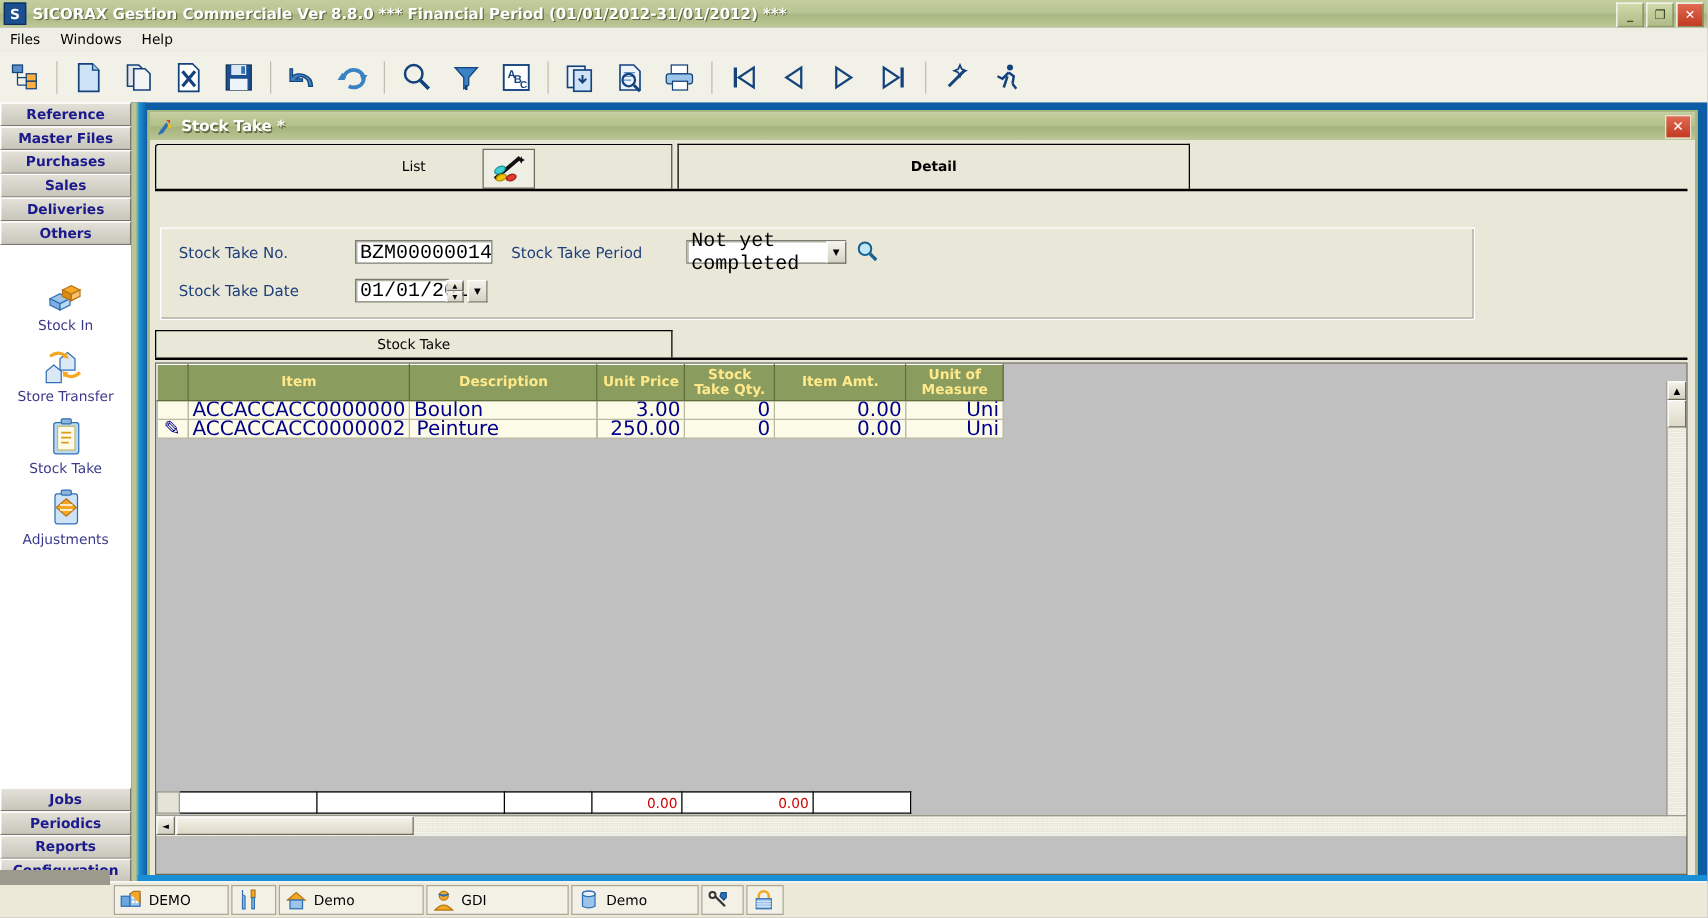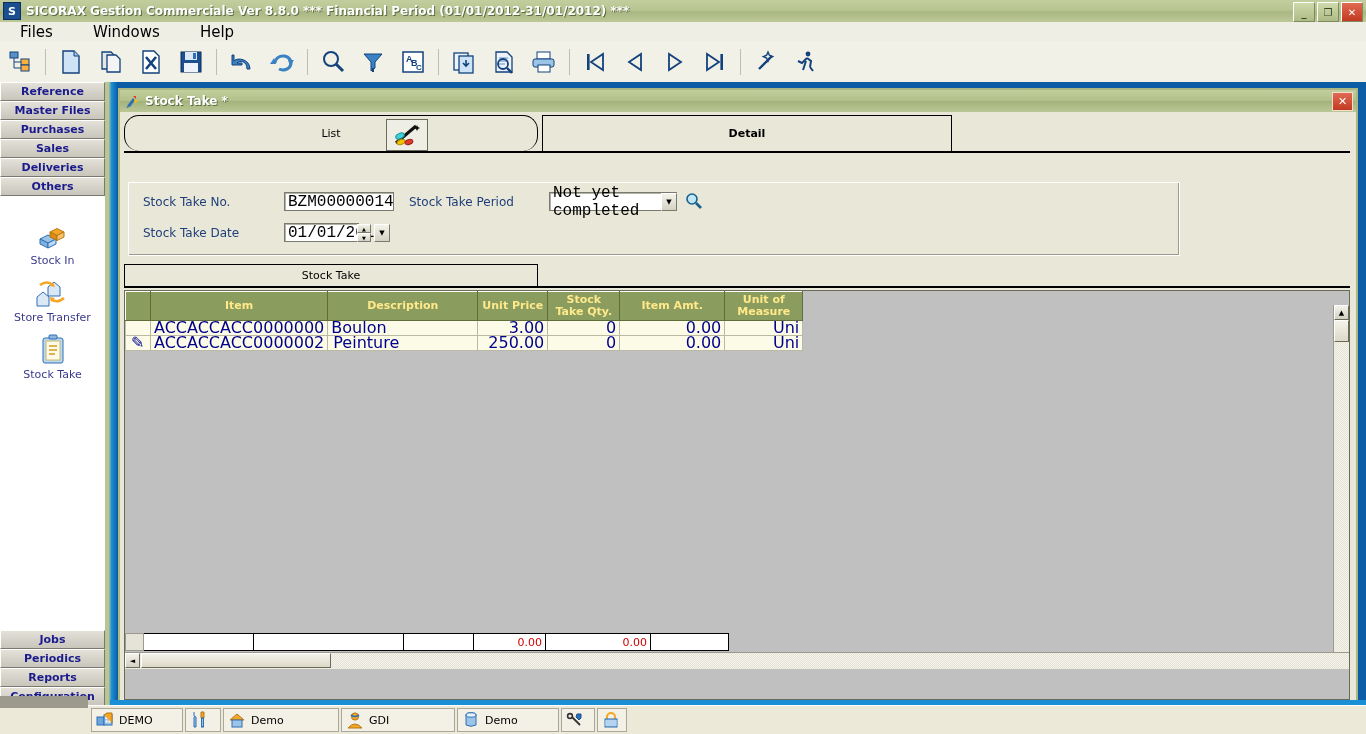--- a/index.html
+++ b/index.html
@@ -43,21 +43,21 @@
     background:linear-gradient(to bottom,#e06a52,#c23a22);
     color:#fff;
   }
 
   
   .menubar {
     position:absolute;left:0;top:22px;width:1366px;height:19px;
     background:#efeee4; display:flex;align-items:center;
     border-bottom:1px solid #dcdacd;
   }
-  .menu-item { padding:2px 20px; color:#000; font-size:15px; cursor:pointer; }
+  .menu-item { padding:2px 8px; color:#000; font-size:11px; cursor:pointer; }
 
   
   .toolbar {
     position:absolute;left:0;top:41px;width:1366px;height:41px;
     background:#f2f1e8;
     border-bottom:2px solid #c9c7ba;
     display:flex; align-items:center;
   }
   .tb-btn {
     width:34px;height:34px;margin:0 2px;
@@ -130,21 +130,21 @@
   }
   .tab {
     position:absolute; top:0; height:36px;
     background:#e9e7d8;
     border:1px solid #000000;
     border-bottom:none;
     box-sizing:border-box;
     display:flex;align-items:center;justify-content:center;
     font-size:11px;color:#000;cursor:pointer;
   }
-  .tab.tab-list { left:0; width:414px; border-top-left-radius:3px;border-radius:15px; }
+  .tab.tab-list { left:0; width:414px; border-top-left-radius:3px; }
   .tab.tab-detail { left:418px; width:410px; font-weight:bold; }
   .tab-wand { position:absolute;left:262px;top:4px;width:40px;height:30px;
     background:#efeee4;border:1px solid #6b6b5a;display:flex;align-items:center;justify-content:center; }
   .tabstrip-under {
     position:absolute;left:4px;top:39px;width:1226px;height:2px;background:#000;
   }
 
   
   .formpanel {
     position:absolute;left:8px;top:70px;width:1052px;height:74px;
@@ -464,20 +464,31 @@
       <div class="side-icon-item">
         <span class="glyph">
           <svg width="34" height="34" viewBox="0 0 34 34">
             <rect x="7" y="5" width="20" height="25" rx="2" fill="#bdd9f2" stroke="#2f6fb5"></rect>
             <rect x="10" y="8" width="14" height="19" fill="#fdfbe8" stroke="#c7b96a"></rect>
             <path d="M13 13 h8 M13 17 h8 M13 21 h6" stroke="#d79b1e" stroke-width="1.4"></path>
             <rect x="13" y="2" width="8" height="4" rx="1" fill="#8eb6dd" stroke="#2f6fb5"></rect>
           </svg>
         </span>
         <span class="lbl">Stock Take</span>
+      </div>
+      <div class="side-icon-item">
+        <span class="glyph">
+          <svg width="34" height="34" viewBox="0 0 34 34">
+            <rect x="8" y="5" width="18" height="24" rx="2" fill="#cfe3f7" stroke="#2f6fb5"></rect>
+            <rect x="13" y="2" width="8" height="4" rx="1" fill="#8eb6dd" stroke="#2f6fb5"></rect>
+            <path d="M17 9 l8 7 l-8 7 l-8 -7 z" fill="#f5a623" stroke="#b3761a"></path>
+            <path d="M12 14 h10 M12 18 h10" stroke="#fff" stroke-width="1.3"></path>
+          </svg>
+        </span>
+        <span class="lbl">Adjustments</span>
       </div>
     </div>
 
     <div class="side-bottom">
       <div class="side-band">Jobs</div>
       <div class="side-band">Periodics</div>
       <div class="side-band">Reports</div>
       <div class="side-band">Configuration</div>
     </div>
   </div>

